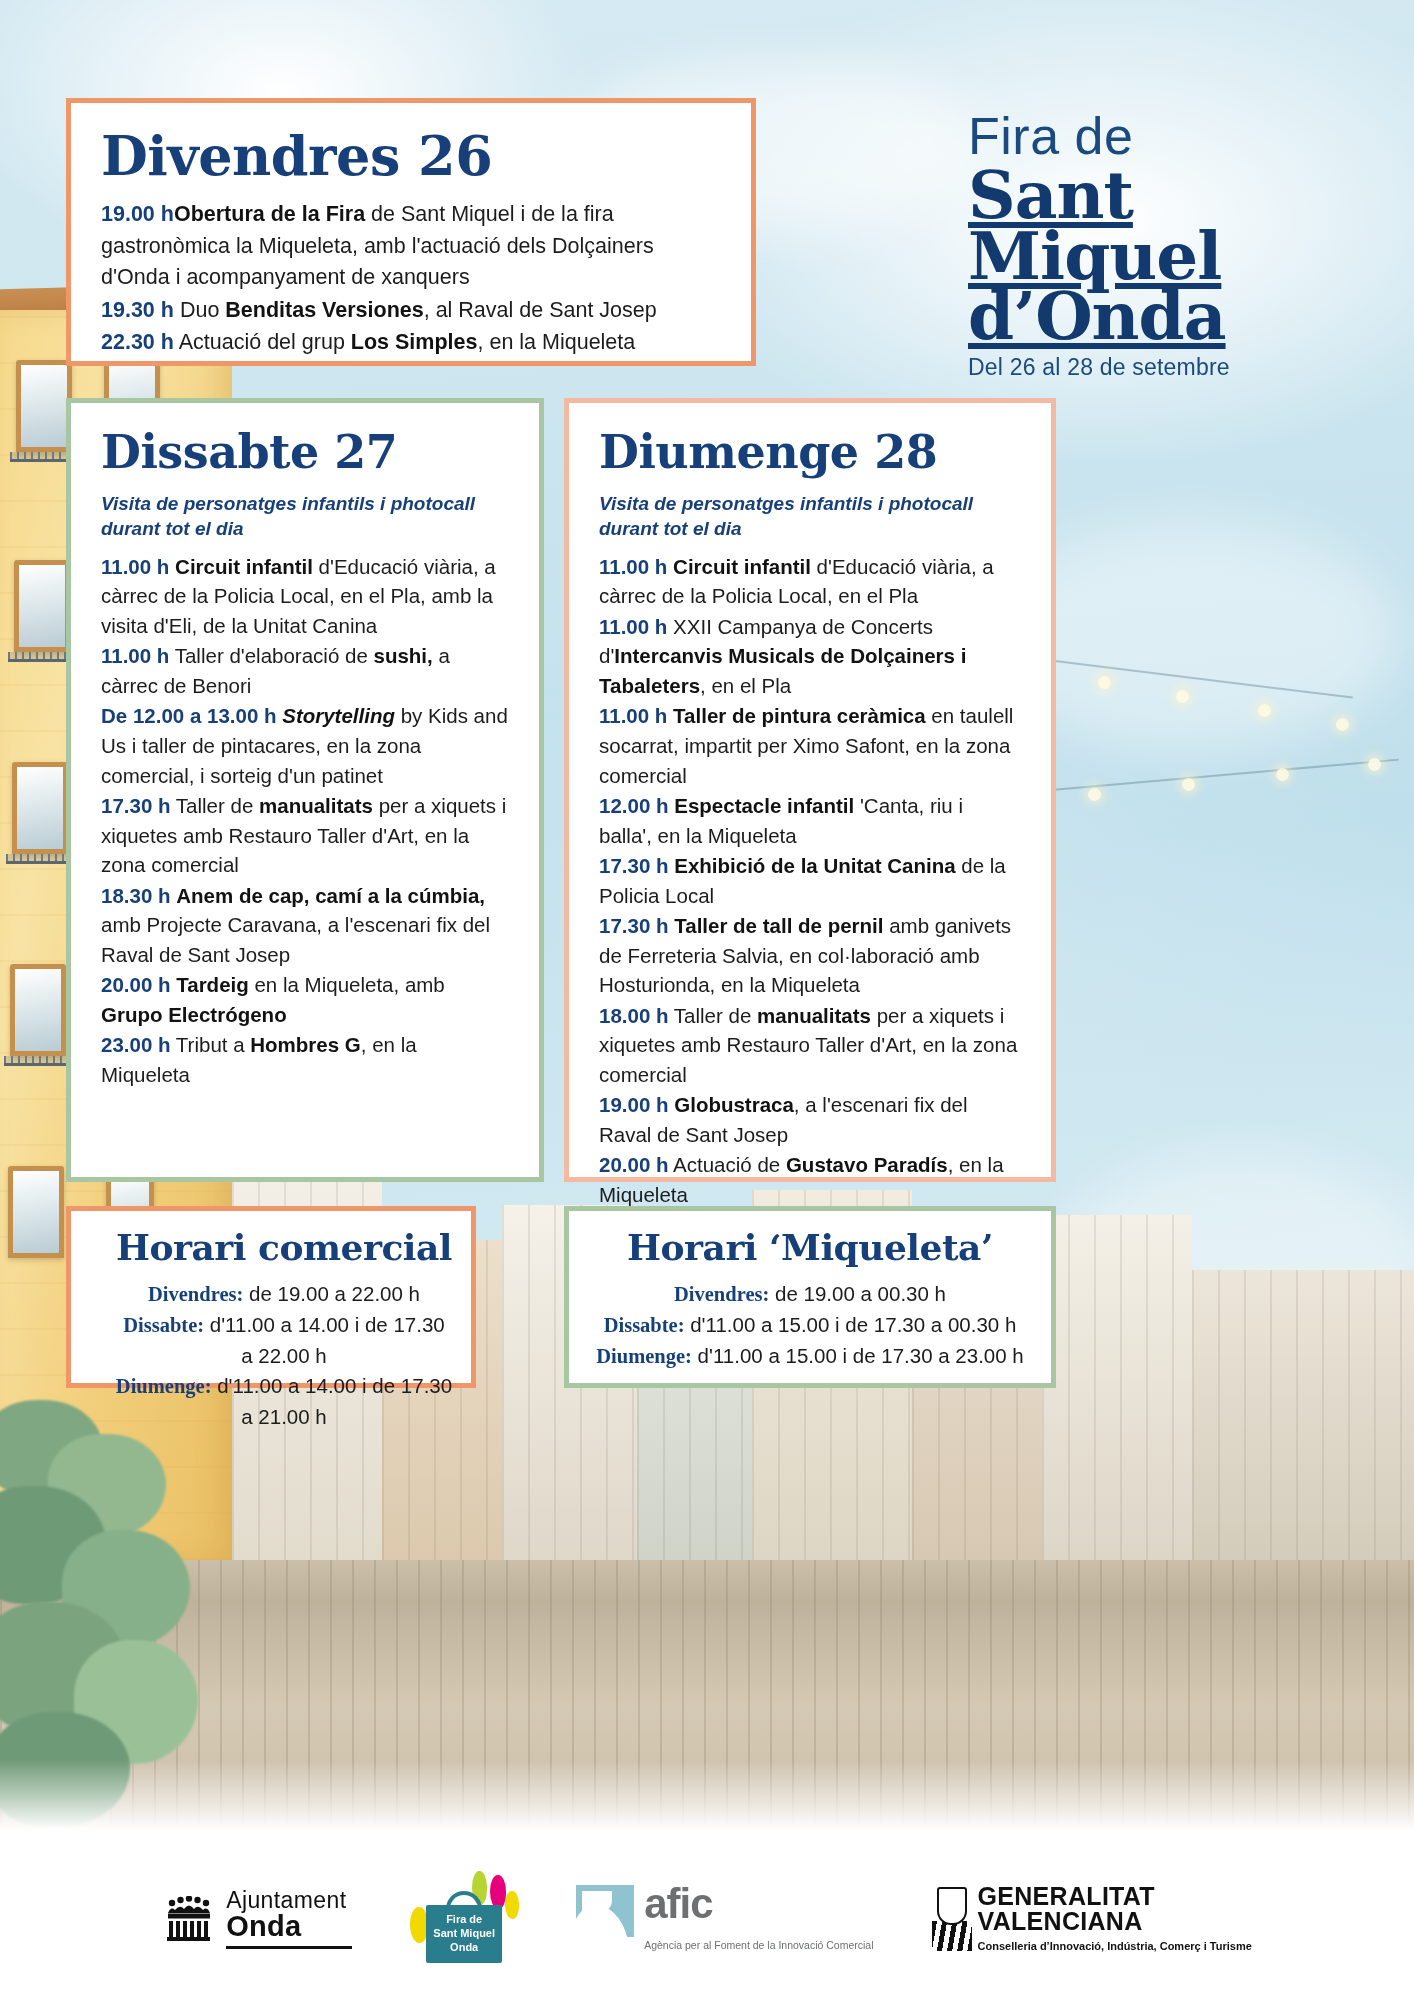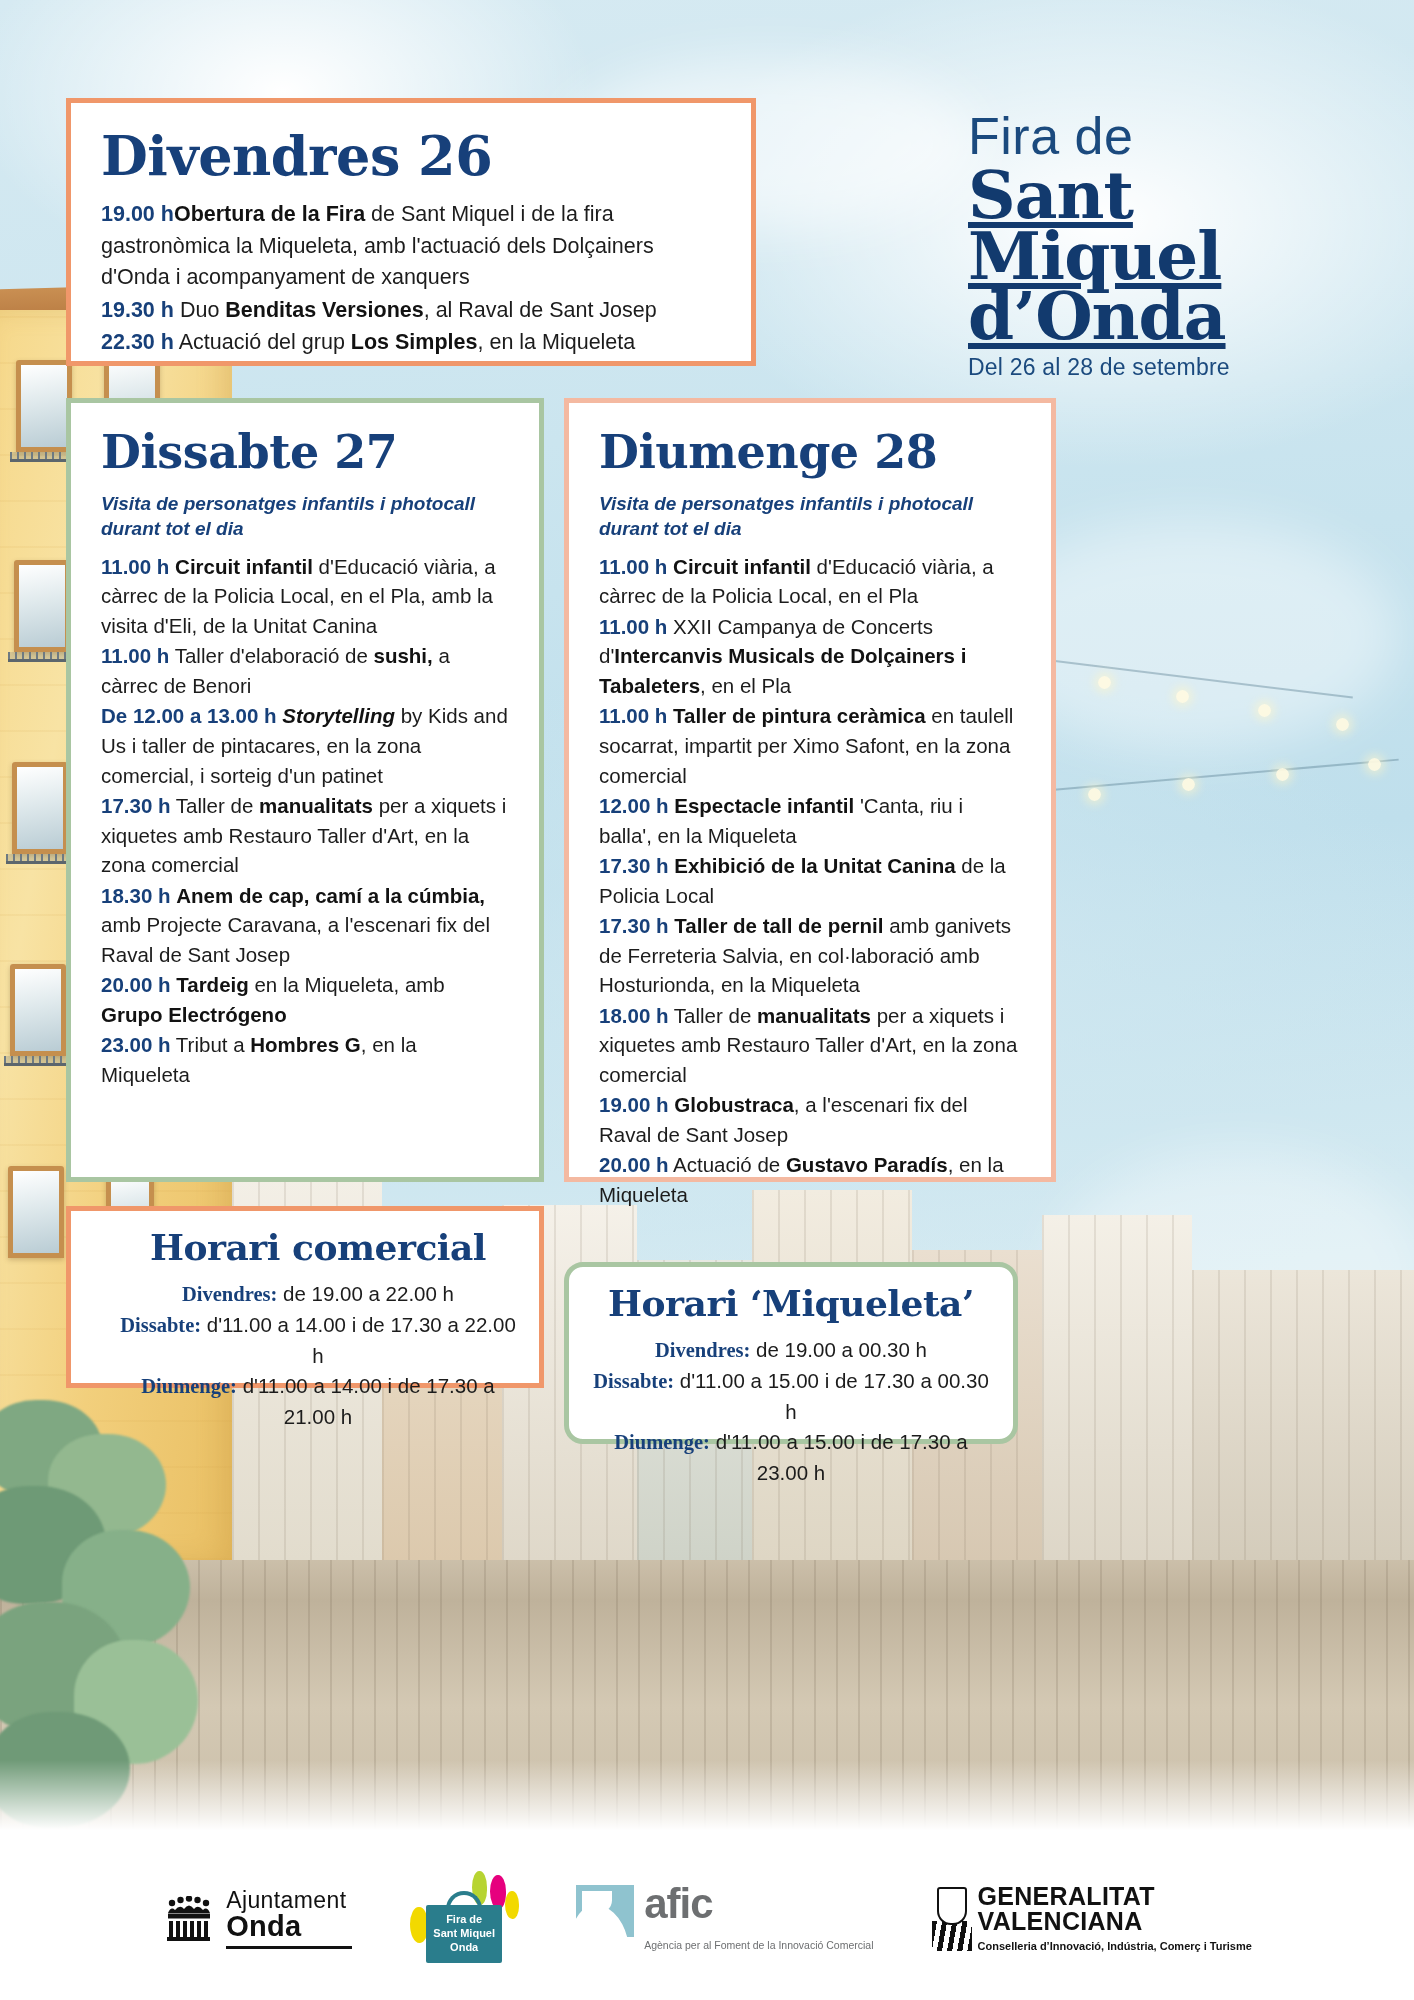--- a/index.html
+++ b/index.html
@@ -155,22 +155,22 @@
     position: absolute;
     background: #ffffff;
     border: 5px solid #f0976a;
   }
   .card.green { border-color: #a9c6a2; }
   .card-pad { padding: 26px 30px 24px 30px; }
 
   #card-friday  { left: 66px;  top: 98px;  width: 690px; height: 268px; }
   #card-saturday{ left: 66px;  top: 398px; width: 478px; height: 784px; border-color:#a9c6a2; }
   #card-sunday  { left: 564px; top: 398px; width: 492px; height: 784px; border-color:#f4b9a1; }
-  #card-hc      { left: 66px;  top: 1206px; width: 478px; height: 182px; border-color:#f0976a;padding-left:26px; }
-  #card-hm      { left: 564px; top: 1262px; width: 454px; height: 182px; border-color:#a9c6a2;border-radius:19px; }
+  #card-hc      { left: 66px;  top: 1206px; width: 410px; height: 182px; border-color:#f0976a;padding-left:26px; }
+  #card-hm      { left: 564px; top: 1206px; width: 492px; height: 182px; border-color:#a9c6a2; }
 
   .day-title {
     font-family: "DejaVu Serif", "Liberation Serif", serif;
     font-weight: 700;
     color: #17407a;
     letter-spacing: -0.5px;
     line-height: 1;
   }
   #card-friday .day-title { font-size: 54px; margin-bottom: 16px; }
   #card-saturday .day-title, #card-sunday .day-title { font-size: 46px; margin-bottom: 16px; }

